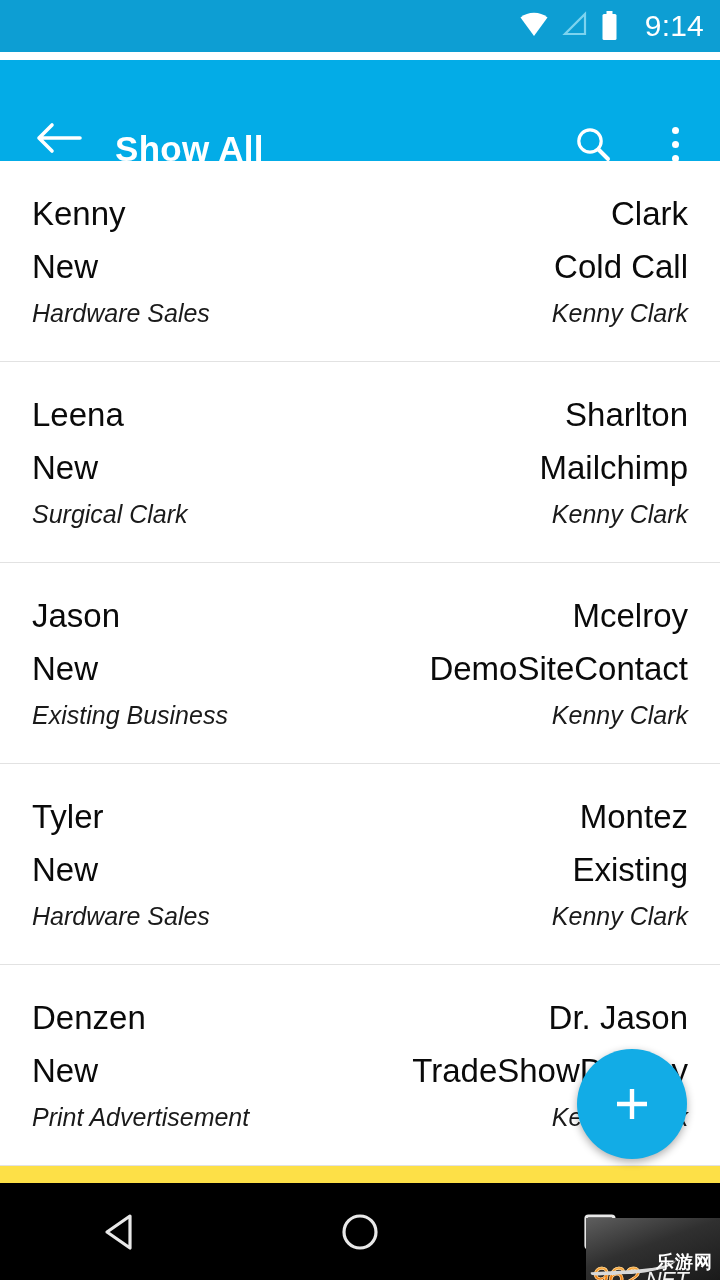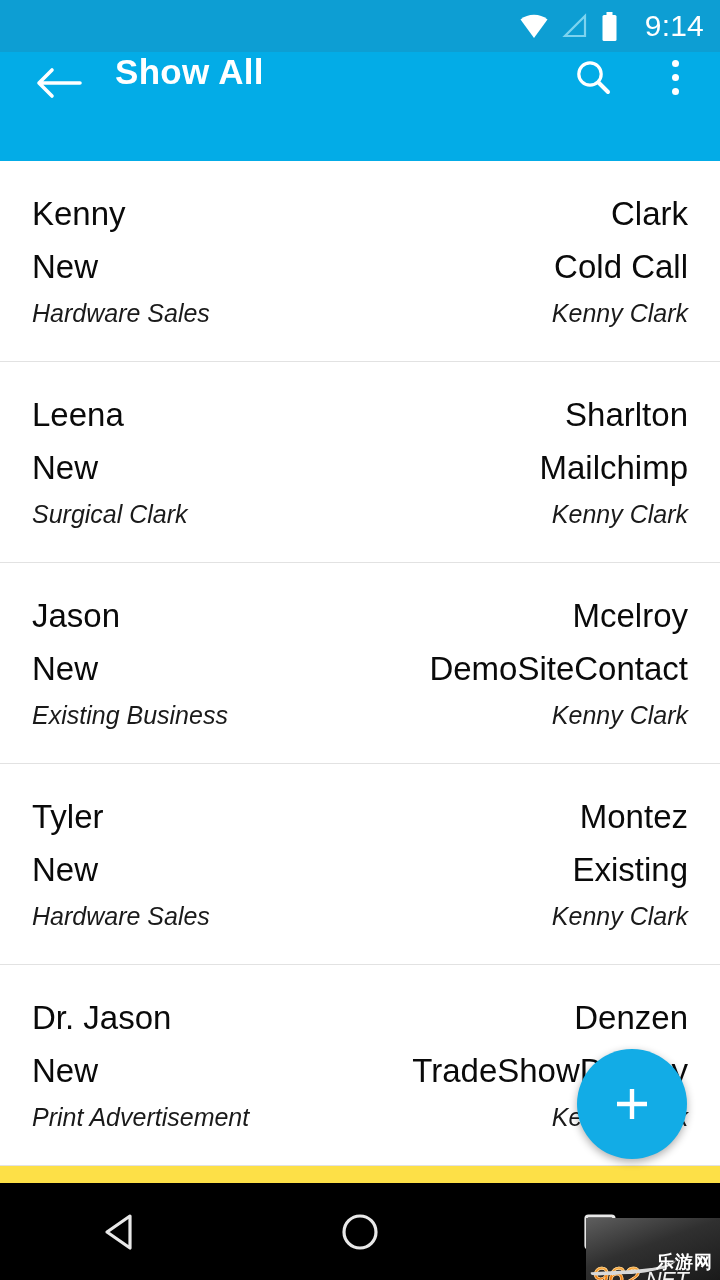--- a/index.html
+++ b/index.html
@@ -16,37 +16,37 @@
   }
 
   
   #status-bar {
     position:absolute; top:0; left:0;
     width:720px; height:52px;
     background:#0d9ed3;
     display:flex; align-items:center; justify-content:flex-end;
     padding-right:16px;
   }
-  #status-icons { display:flex; align-items:center; gap:13px; }
+  #status-icons { display:flex; gap:13px; }
   .sb-ico { display:block; }
   #status-clock {
     color:#ffffff;
     font-size:30px;
     font-weight:400;
     letter-spacing:0.2px;
     margin-left:14px;
     line-height:1;
   }
 
   
   #toolbar {
-    position:absolute; top:52px; left:0;
+    position:absolute; top:60px; left:0;
     width:720px; height:109px;
     background:#03ace7;
-    display:flex; align-items:flex-start;
+    display:flex; align-items:flex-end;
   }
   #back-button {
     width:62px; height:62px;
     margin-left:28px;
     display:flex; align-items:center; justify-content:center;
     cursor:pointer;
   }
   #toolbar-title {
     color:#ffffff;
     font-size:35px;
@@ -267,22 +267,22 @@
         <span>Existing</span>
       </div>
       <div class="line line-tertiary">
         <span>Hardware Sales</span>
         <span>Kenny Clark</span>
       </div>
     </div>
 
     <div class="row">
       <div class="line line-primary">
+        <span>Denzen</span>
         <span>Dr. Jason</span>
-        <span>Denzen</span>
       </div>
       <div class="line line-secondary">
         <span>New</span>
         <span>TradeShowDisplay</span>
       </div>
       <div class="line line-tertiary">
         <span>Print Advertisement</span>
         <span>Kenny Clark</span>
       </div>
     </div>

